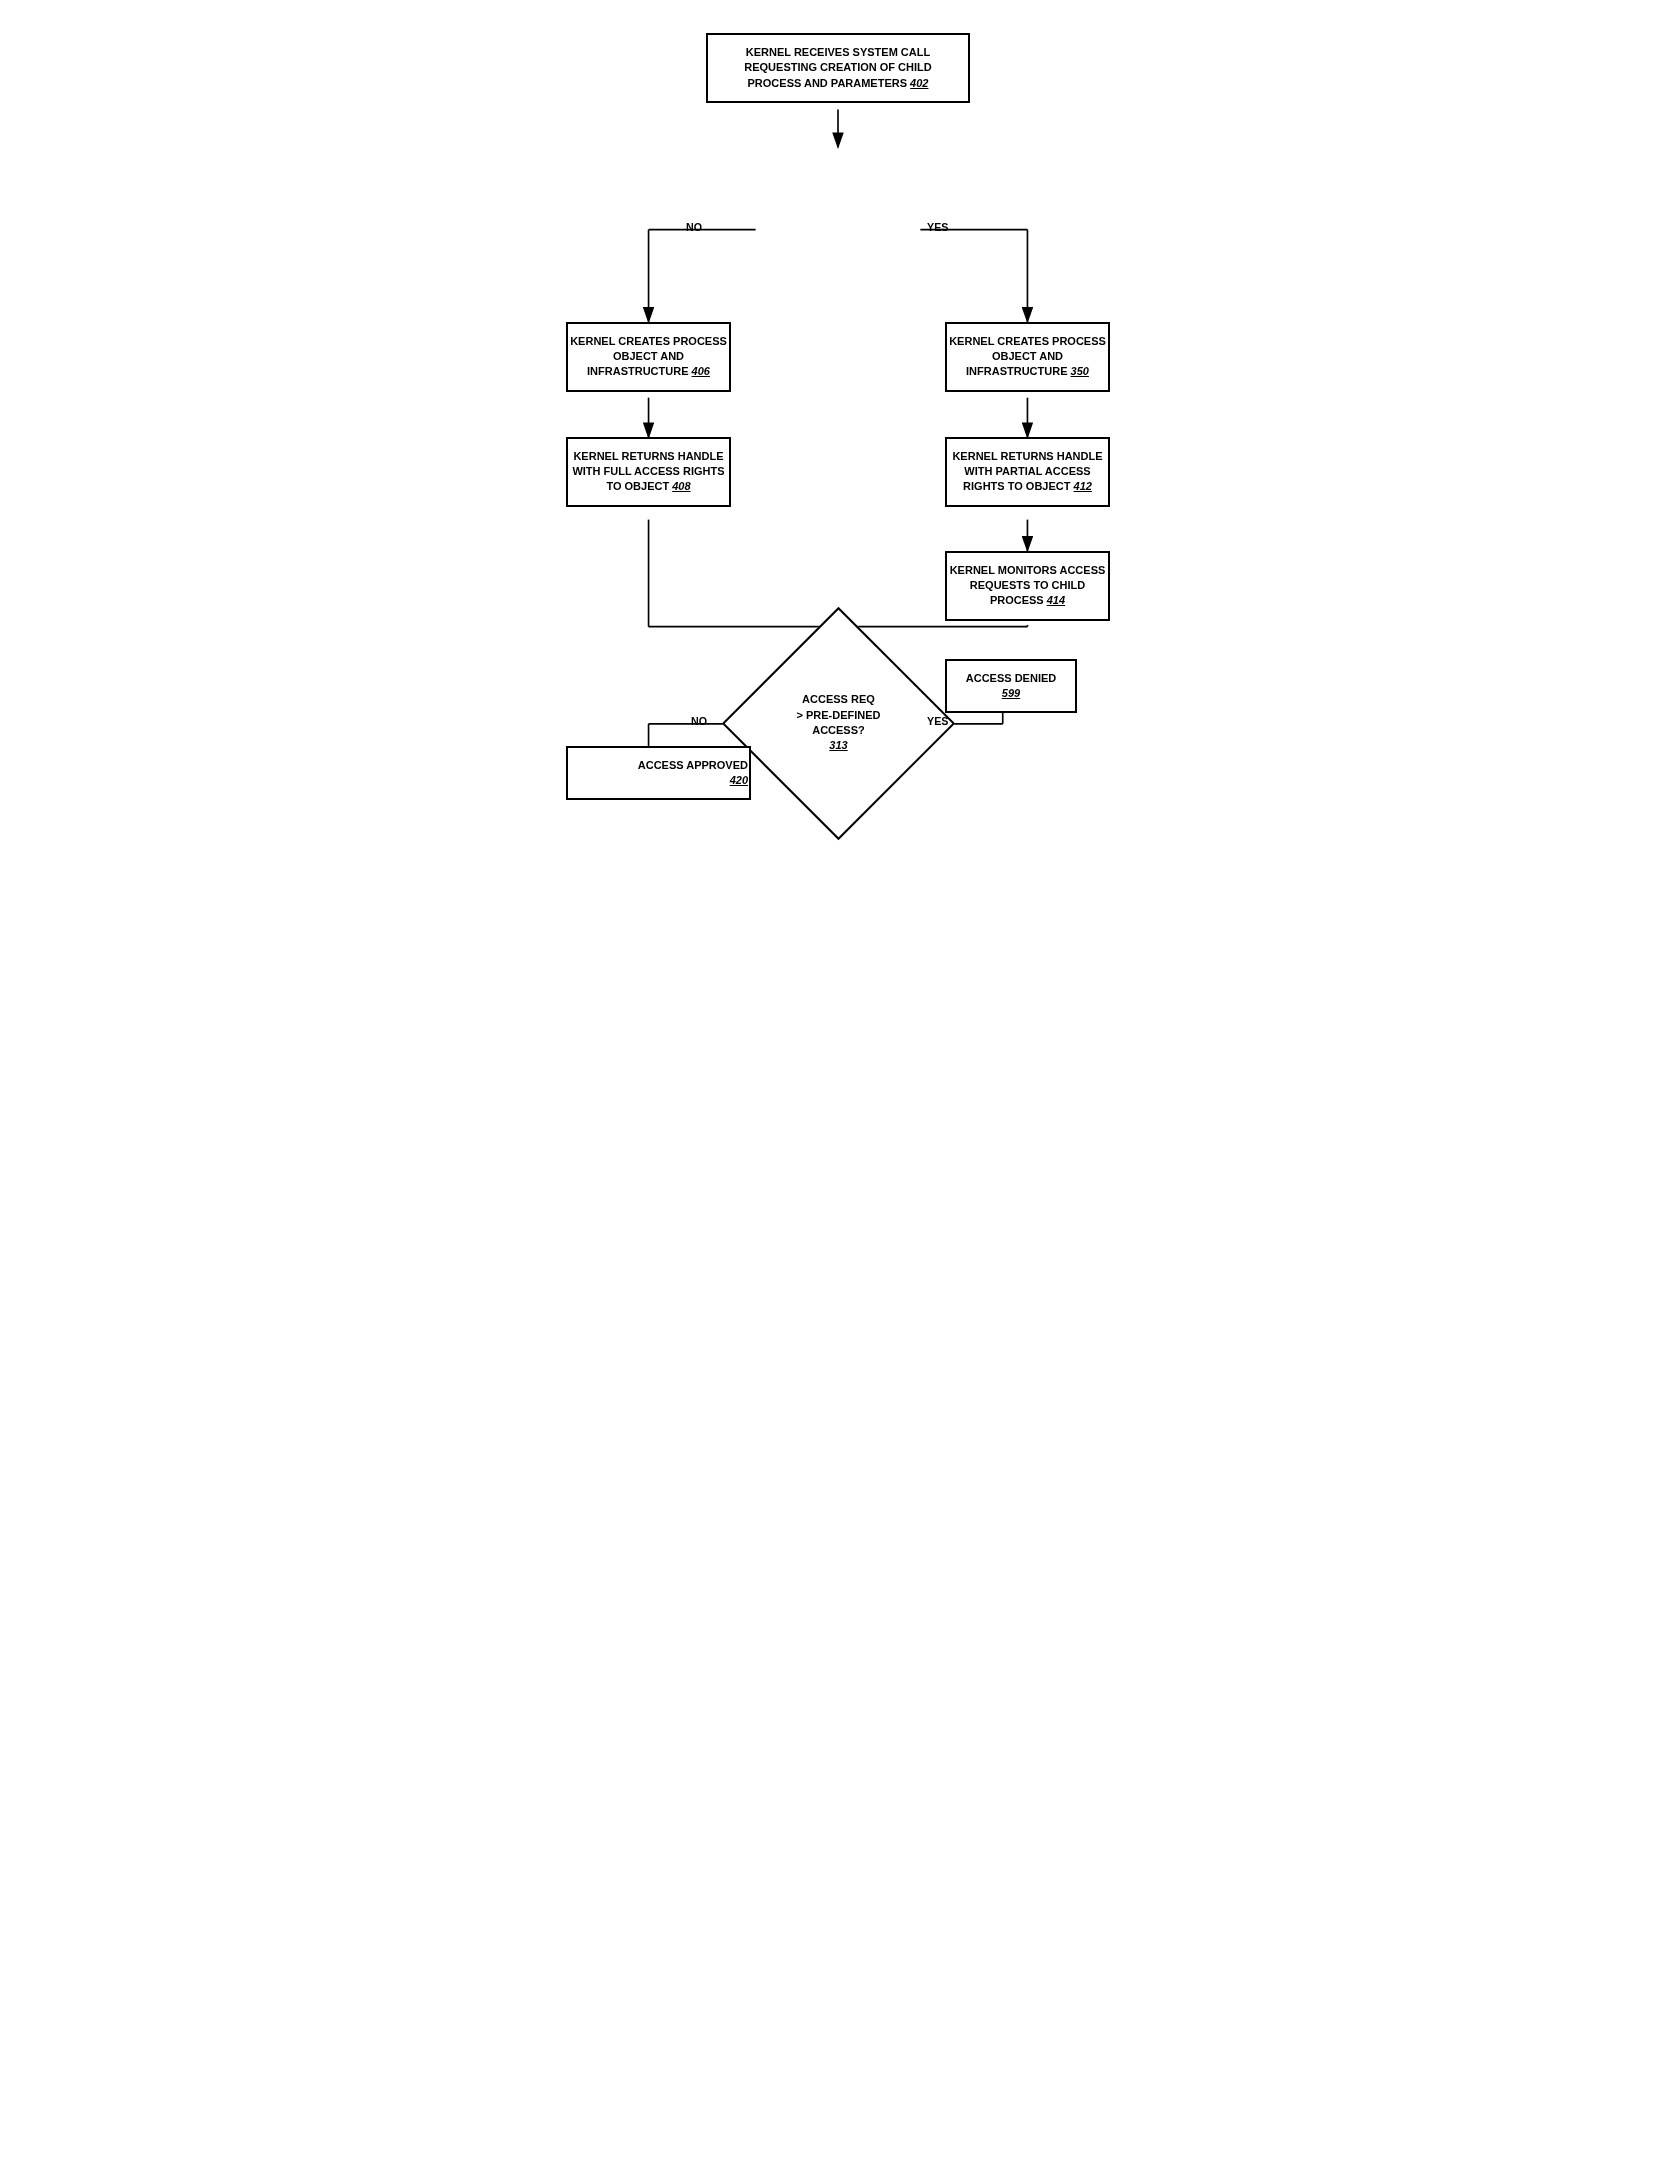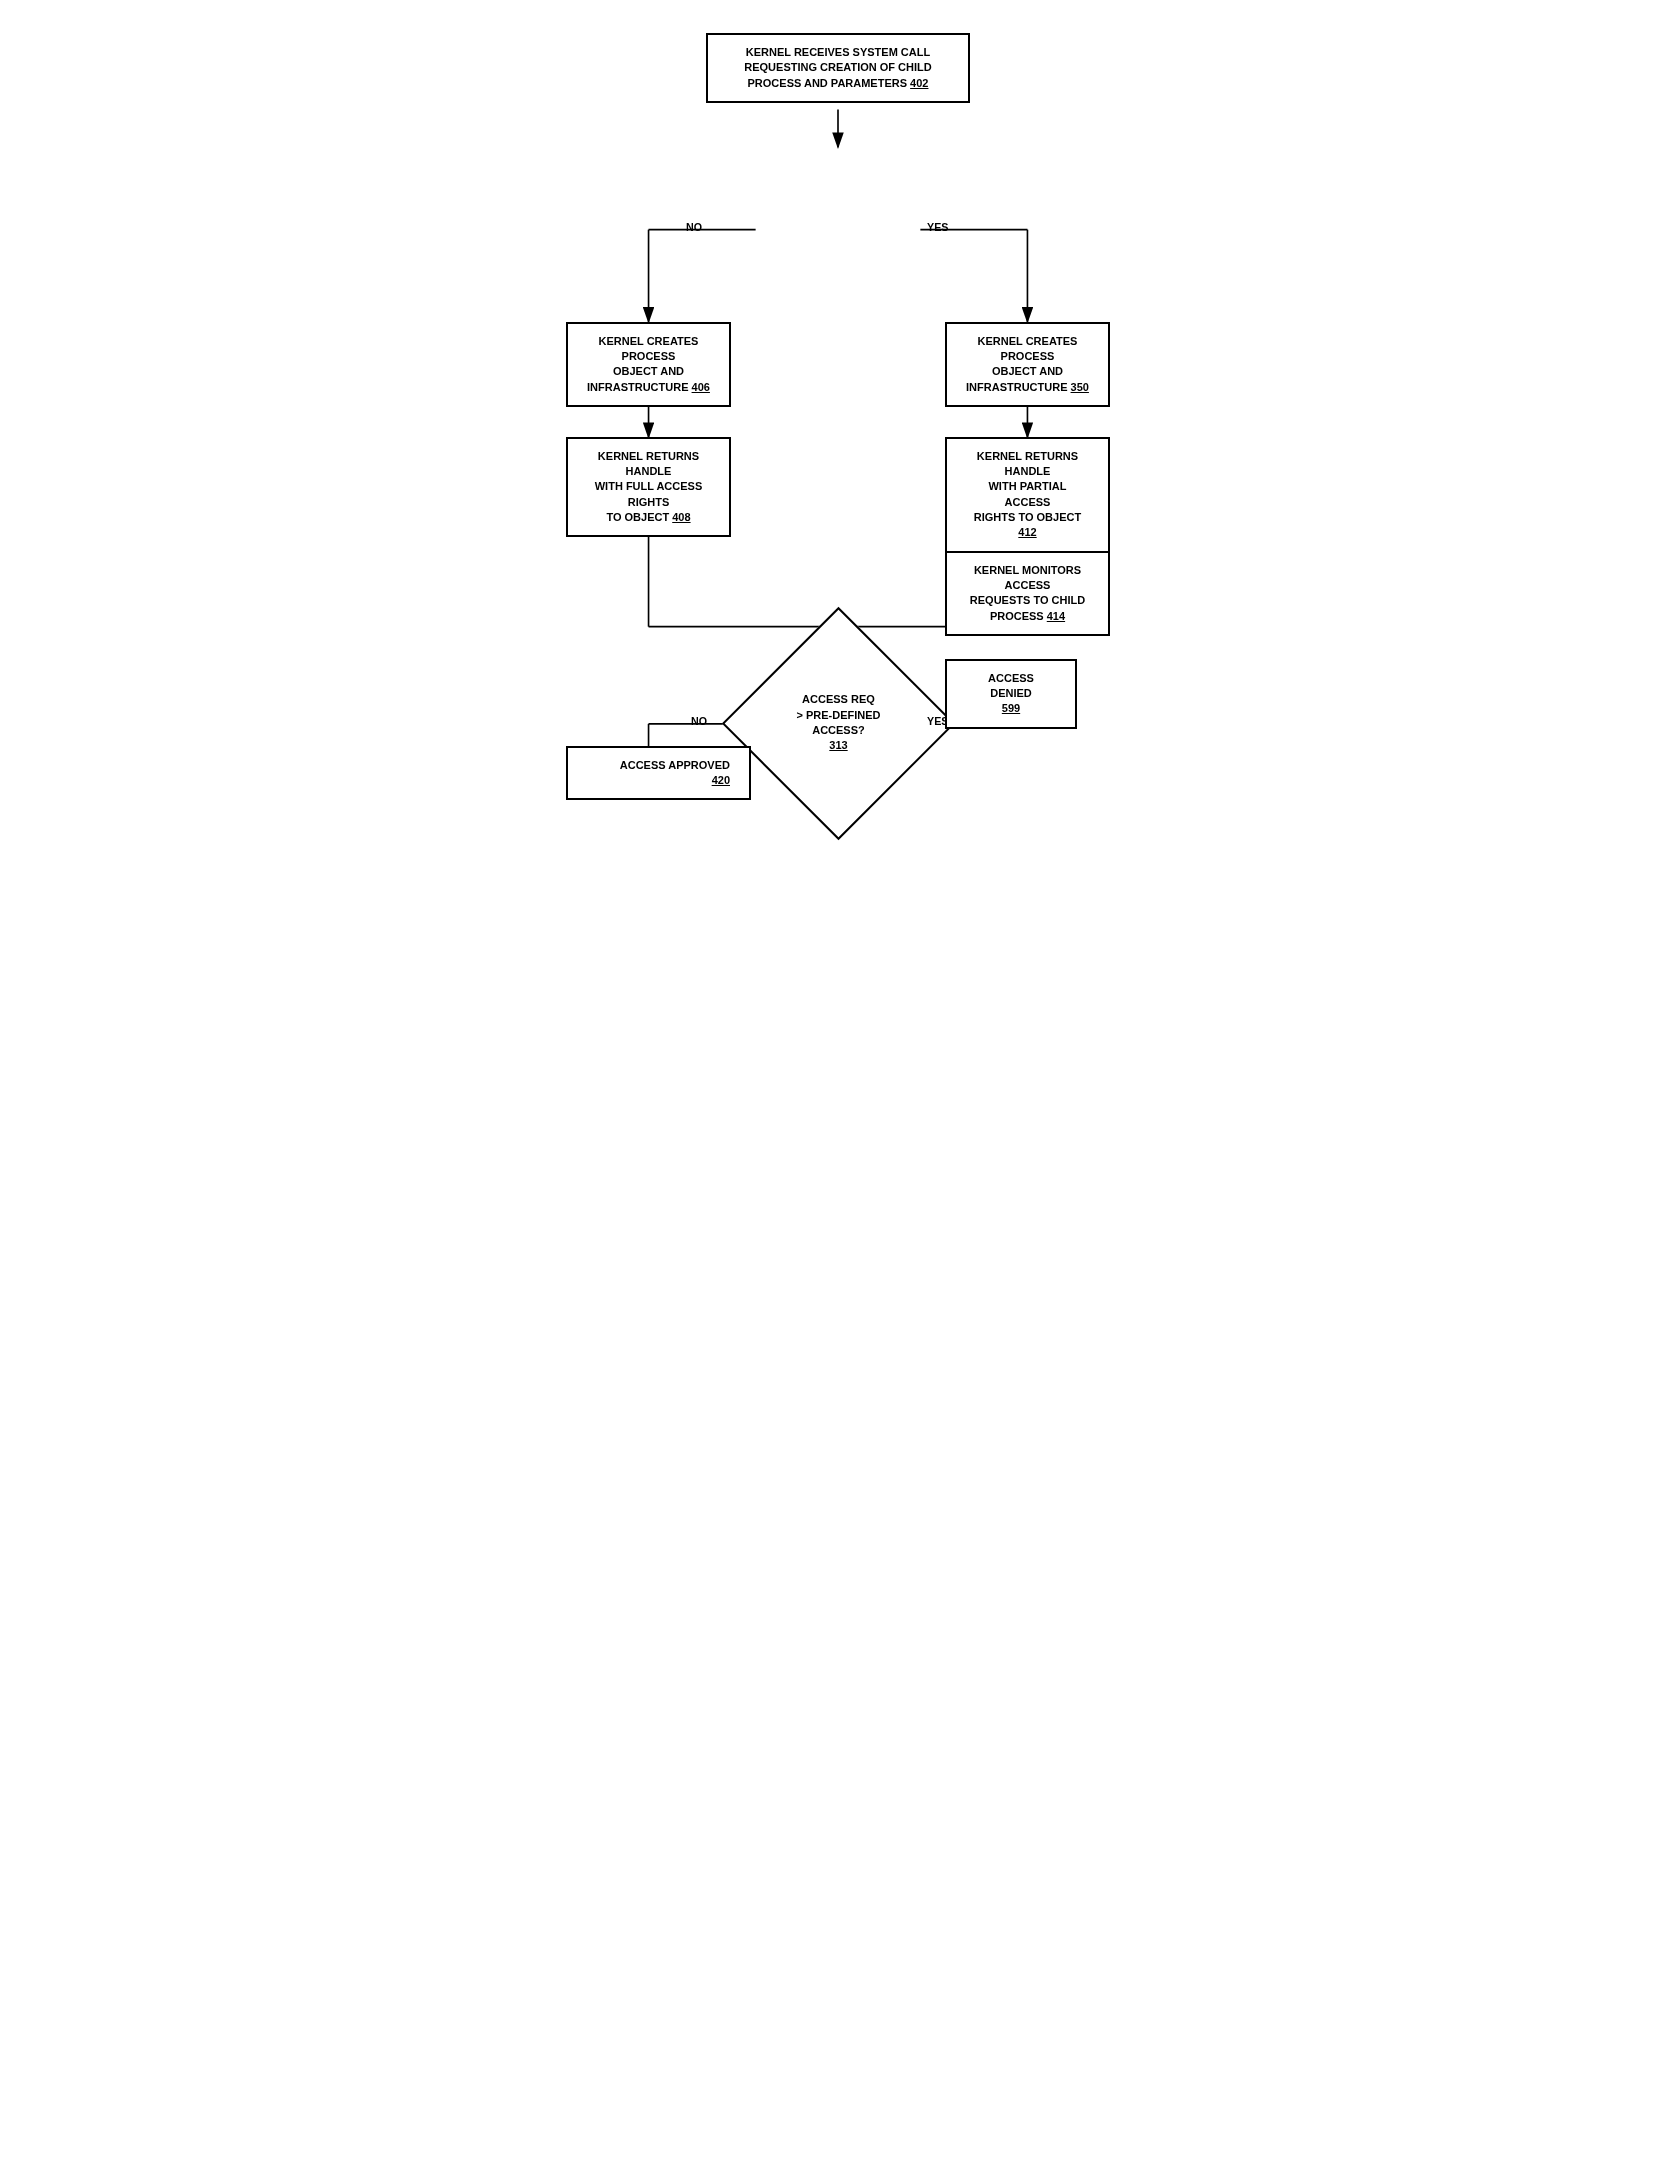--- a/index.html
+++ b/index.html
@@ -18,21 +18,21 @@
       padding: 25px 16.5px 33px 16.5px;
     }
     
     .box {
       border: 2.1px solid #000;
       background: #fff;
       text-align: center;
       font-weight: bold;
       font-size: 11px;
       line-height: 1.4;
-      padding: 10px 19px;
+      padding: 10px 1px;
       position: absolute;
     }
     .diamond {
       width: 165px;
       height: 165px;
       transform: rotate(45deg);
       border: 2.1px solid #000;
       background: #fff;
       position: relative;
     }
@@ -41,20 +41,21 @@
       position: absolute;
       top: 0;
       left: 0;
       width: 100%;
       height: 100%;
       pointer-events: none;
       overflow: visible;
     }
     .underline {
       text-decoration: underline;
+      font-style: italic;
     }
   </style>
 </head>
 <body>
 
 <div class="diagram" style="height:824px; position:relative;">
 
   <svg class="arrows-svg" xmlns="http://www.w3.org/2000/svg" viewBox="0 0 760 1000" width="626" height="824">
     <defs>
       <marker id="arrow" markerWidth="10" markerHeight="7" refX="9" refY="3.5" orient="auto">

